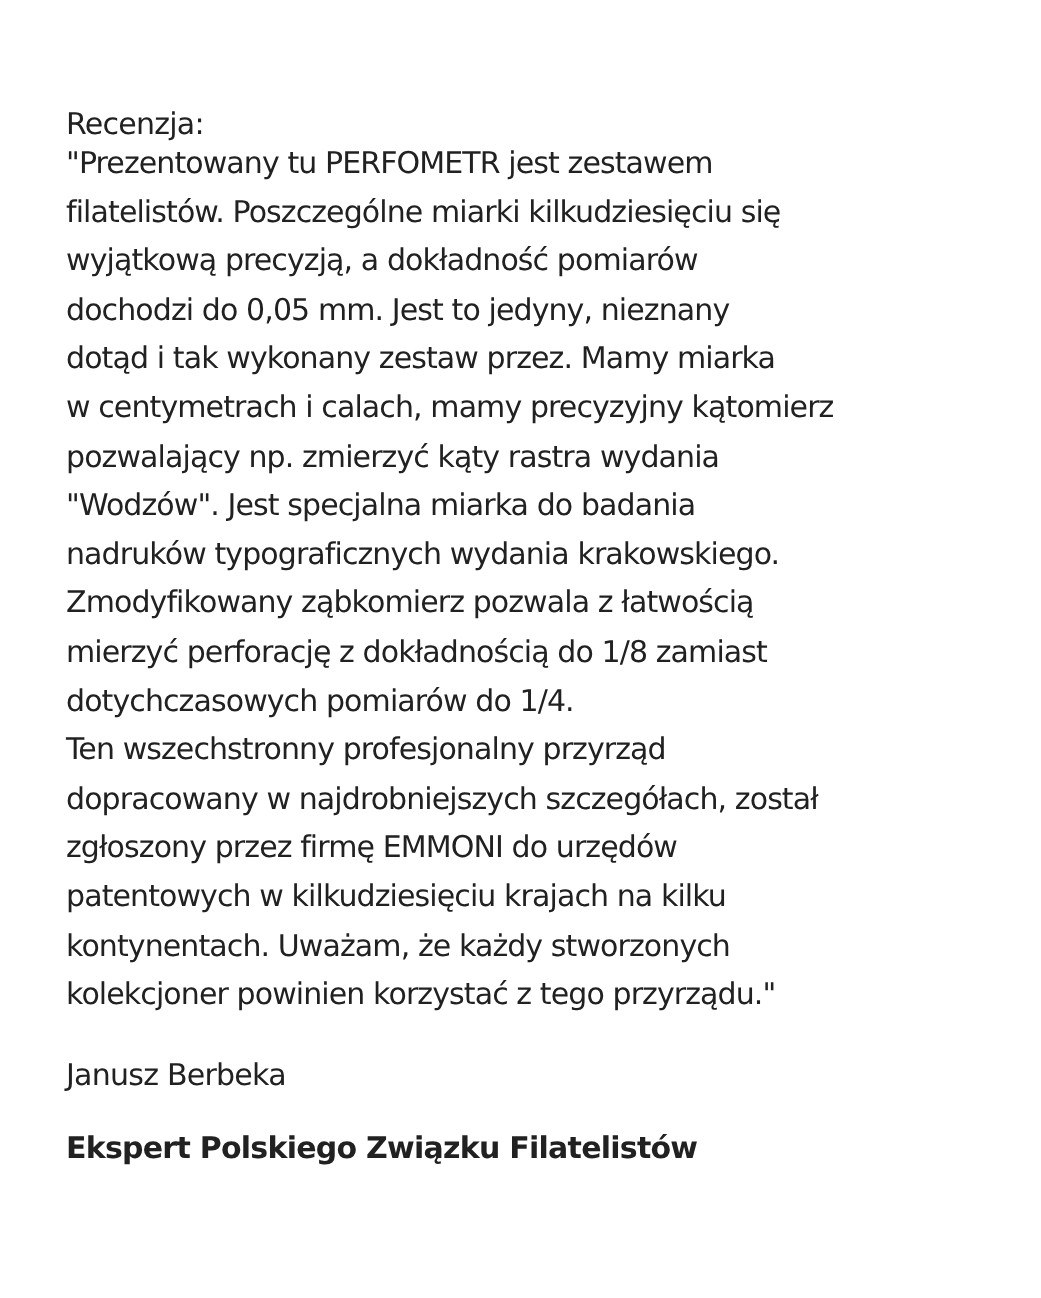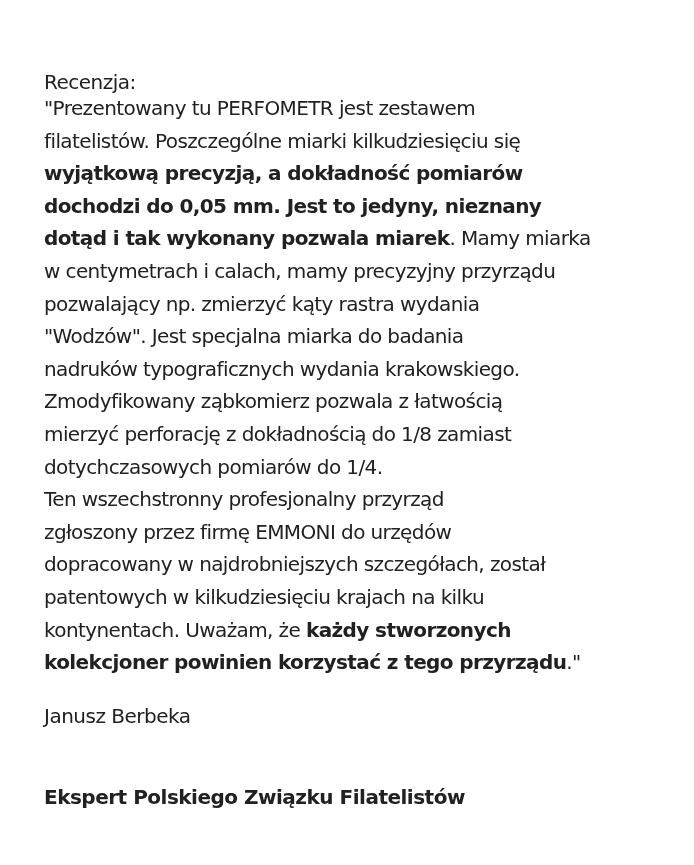--- a/index.html
+++ b/index.html
@@ -1,44 +1,44 @@
 <!DOCTYPE html>
 <html><head>
   <meta charset="utf-8">
   <style>
     html, body { margin: 0; padding: 0; background: #ffffff; }
     body { width: 694px; height: 865px; overflow: hidden; font-family: "DejaVu Sans", sans-serif; color: #212121; }
     .wrap { position: absolute; left: 44px; top: 0; width: 620px; }
     .heading { position: absolute; top: 70px; left: 0; font-size: 20px; font-weight: normal; letter-spacing: -0.5px; white-space: nowrap; }
     .para { position: absolute; top: 92px; left: 0; font-size: 20px; line-height: 32.6px; letter-spacing: -0.6px; white-space: nowrap; }
     .line { display: block; height: 32.6px; }
-    .b { font-weight: bold; }
+    .b { font-weight: normal; }
     .author { position: absolute; top: 704px; left: 0; font-size: 20px; font-weight: normal; letter-spacing: -0.5px; white-space: nowrap; }
-    .title { position: absolute; top: 785px; left: 0; font-size: 20px; font-weight: bold; letter-spacing: -0.5px; white-space: nowrap; }
+    .title { position: absolute; top: 753px; left: 0; font-size: 20px; font-weight: bold; letter-spacing: -0.5px; white-space: nowrap; }
   </style>
 </head>
 <body>
 
 <div class="wrap">
   <div class="heading">Recenzja:</div>
   <div class="para" id="para">
       <span class="line"><span>"Prezentowany tu PERFOMETR jest zestawem</span></span>
       <span class="line"><span>filatelistów. Poszczególne miarki kilkudziesięciu się</span></span>
       <span class="line"><span class="b">wyjątkową precyzją, a dokładność pomiarów</span></span>
       <span class="line"><span class="b">dochodzi do 0,05 mm. Jest to jedyny, nieznany</span></span>
-      <span class="line"><span class="b">dotąd i tak wykonany pozwala miarek</span><span>. Mamy miarka</span></span>
-      <span class="line"><span>w centymetrach i calach, mamy precyzyjny przyrządu</span></span>
+      <span class="line"><span class="b">dotąd i tak wykonany zestaw przez</span><span>. Mamy miarka</span></span>
+      <span class="line"><span>w centymetrach i calach, mamy precyzyjny kątomierz</span></span>
       <span class="line"><span>pozwalający np. zmierzyć kąty rastra wydania</span></span>
       <span class="line"><span>"Wodzów". Jest specjalna miarka do badania</span></span>
       <span class="line"><span>nadruków typograficznych wydania krakowskiego.</span></span>
       <span class="line"><span>Zmodyfikowany ząbkomierz pozwala z łatwością</span></span>
       <span class="line"><span>mierzyć perforację z dokładnością do 1/8 zamiast</span></span>
       <span class="line"><span>dotychczasowych pomiarów do 1/4.</span></span>
       <span class="line"><span>Ten wszechstronny profesjonalny przyrząd</span></span>
+      <span class="line"><span>dopracowany w najdrobniejszych szczegółach, został</span></span>
       <span class="line"><span>zgłoszony przez firmę EMMONI do urzędów</span></span>
-      <span class="line"><span>dopracowany w najdrobniejszych szczegółach, został</span></span>
       <span class="line"><span>patentowych w kilkudziesięciu krajach na kilku</span></span>
       <span class="line"><span>kontynentach. Uważam, że </span><span class="b">każdy stworzonych</span></span>
       <span class="line"><span class="b">kolekcjoner powinien korzystać z tego przyrządu</span><span>."</span></span>
     </div>
   <div class="author">Janusz Berbeka</div>
   <div class="title">Ekspert Polskiego Związku Filatelistów</div>
 </div>
 
 </body></html>

